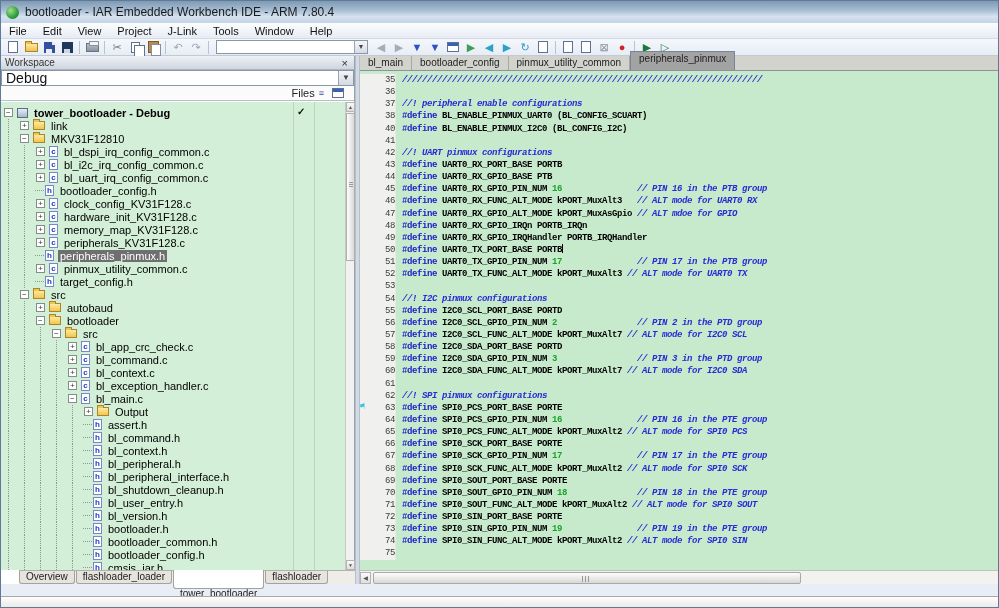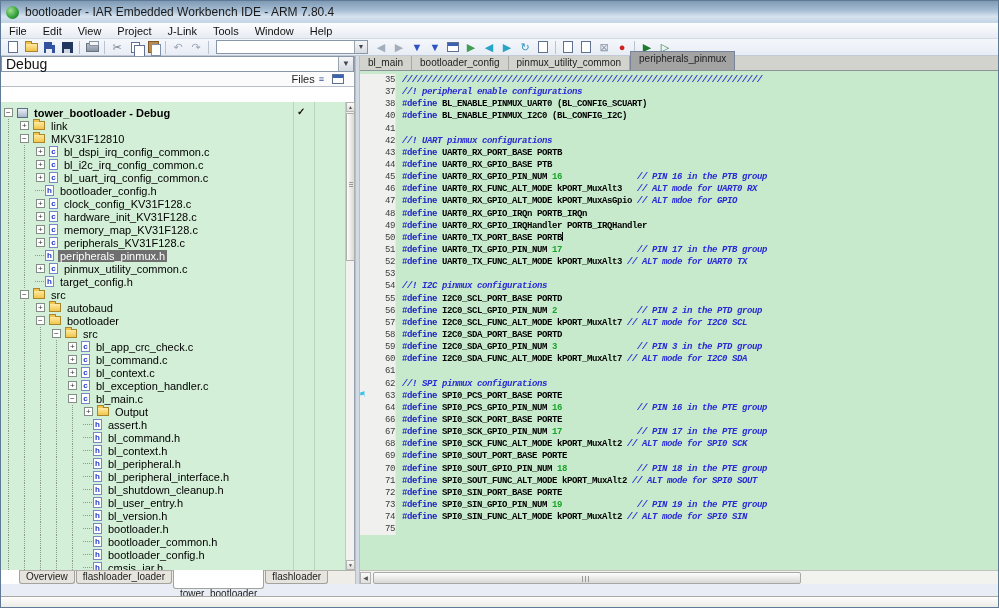--- a/index.html
+++ b/index.html
@@ -214,20 +214,24 @@
       <span class="tbi" style="color: rgb(138, 148, 164);">⊠</span>
       <span class="tbi" style="color: rgb(208, 32, 32);">●</span>
       <span class="tb-sep"></span>
       <span class="tbi" style="color: rgb(29, 122, 51);">▶</span>
       <span class="tbi" style="color: rgb(29, 122, 51);">▷</span>
     </div>
 
   <div class="main">
 
     <div class="ws">
+      <div class="ws-header">
+        <span class="t">Workspace</span>
+        <span class="ws-close">×</span>
+      </div>
       <div class="ws-combo">
         <span class="fld">Debug</span>
         <span class="btn">▼</span>
       </div>
       <div class="files-bar">
         <span class="t">Files</span>
         <span class="fb-btn">≡</span>
         <span class="fb-btn">
             <span class="i-win"></span>
           </span>
@@ -557,20 +561,25 @@
           <span class="etab active">peripherals_pinmux</span>
         </div>
       <div class="code" id="code">
           <div class="cline">
             <span class="cmargin"></span>
             <span class="cnum">35</span>
             <span class="ccode"><span class="tk-c">////////////////////////////////////////////////////////////////////////</span></span>
           </div>
           <div class="cline">
             <span class="cmargin"></span>
+            <span class="cnum">36</span>
+            <span class="ccode"></span>
+          </div>
+          <div class="cline">
+            <span class="cmargin"></span>
             <span class="cnum">37</span>
             <span class="ccode"><span class="tk-c">//! peripheral enable configurations</span></span>
           </div>
           <div class="cline">
             <span class="cmargin"></span>
             <span class="cnum">38</span>
             <span class="ccode"><span class="tk-p">#define</span><span class="tk-t"> BL_ENABLE_PINMUX_UART0 (BL_CONFIG_SCUART)</span></span>
           </div>
           <div class="cline">
             <span class="cmargin"></span>
@@ -691,20 +700,25 @@
             <span class="cmargin">
               <span class="flag">⚑</span>
             </span>
             <span class="cnum">63</span>
             <span class="ccode"><span class="tk-p">#define</span><span class="tk-t"> SPI0_PCS_PORT_BASE PORTE</span></span>
           </div>
           <div class="cline">
             <span class="cmargin"></span>
             <span class="cnum">64</span>
             <span class="ccode"><span class="tk-p">#define</span><span class="tk-t"> SPI0_PCS_GPIO_PIN_NUM </span><span class="tk-n">16</span><span class="tk-t">               </span><span class="tk-c">// PIN 16 in the PTE group</span></span>
+          </div>
+          <div class="cline">
+            <span class="cmargin"></span>
+            <span class="cnum">65</span>
+            <span class="ccode"><span class="tk-p">#define</span><span class="tk-t"> SPI0_PCS_FUNC_ALT_MODE kPORT_MuxAlt2 </span><span class="tk-c">// ALT mode for SPI0 PCS</span></span>
           </div>
           <div class="cline">
             <span class="cmargin"></span>
             <span class="cnum">66</span>
             <span class="ccode"><span class="tk-p">#define</span><span class="tk-t"> SPI0_SCK_PORT_BASE PORTE</span></span>
           </div>
           <div class="cline">
             <span class="cmargin"></span>
             <span class="cnum">67</span>
             <span class="ccode"><span class="tk-p">#define</span><span class="tk-t"> SPI0_SCK_GPIO_PIN_NUM </span><span class="tk-n">17</span><span class="tk-t">               </span><span class="tk-c">// PIN 17 in the PTE group</span></span>

